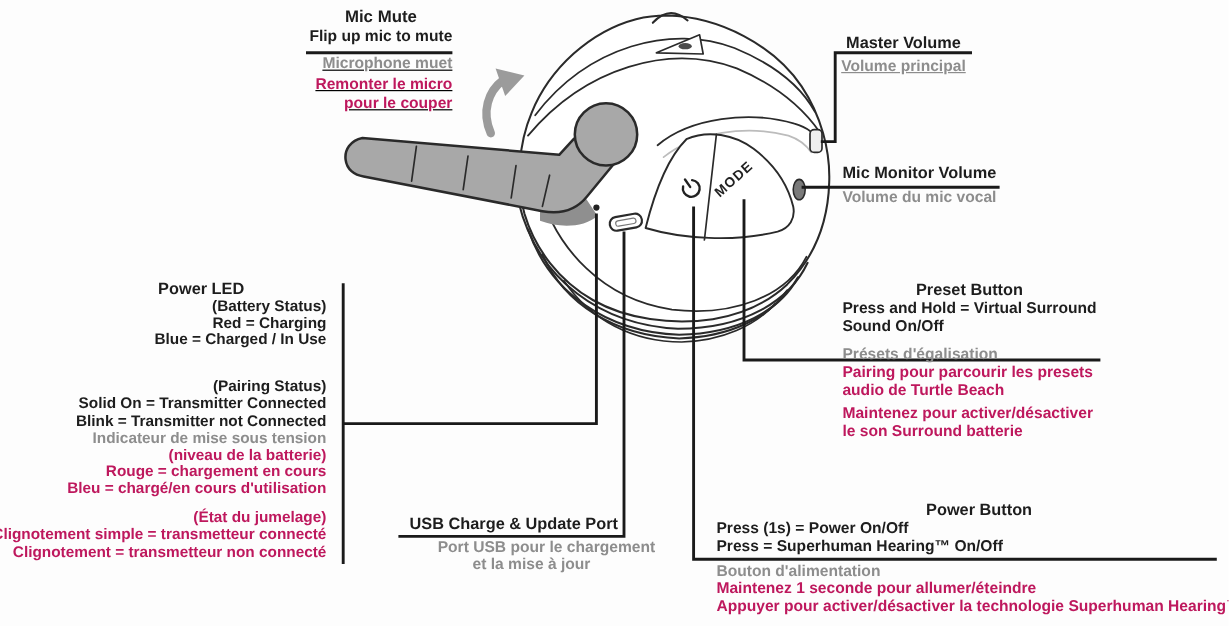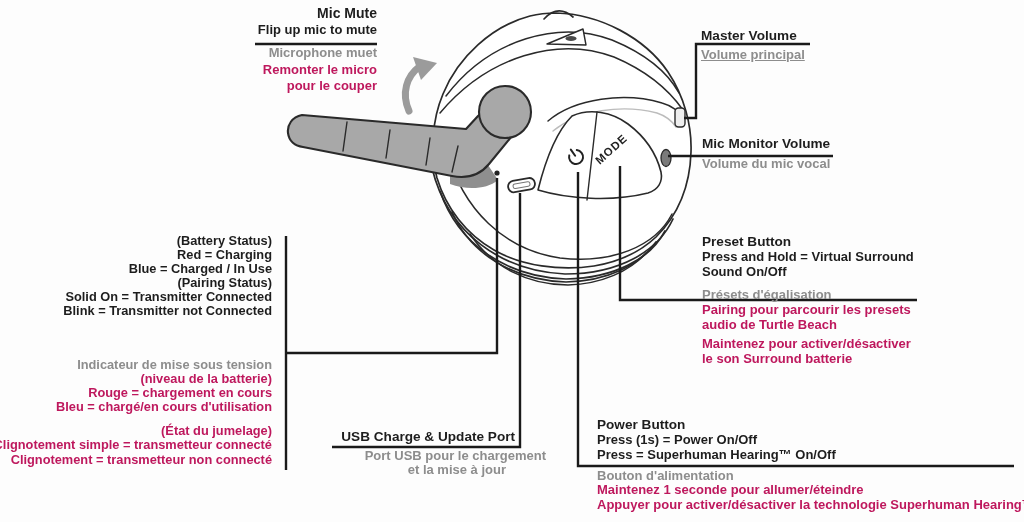--- a/index.html
+++ b/index.html
@@ -7,40 +7,40 @@
     position:relative;width:1024px;height:522px;overflow:hidden;
     background:#fdfdfd;
     font-family:"Liberation Sans","DejaVu Sans",sans-serif;
   }
   #artwork{position:absolute;left:0;top:0;width:1024px;height:522px;}
   .c{position:absolute;font-weight:700;white-space:nowrap;font-size:13px;line-height:14.6px;}
   .dark{color:#1d1d1d;}
   .gray{color:#8d8d8d;}
   .gray2{color:#be185d;}
   .ra{text-align:right;}
-  .ttl{font-size:13.6px;}
+  .ttl{font-size:13.6px;text-align:center;}
   
   #mic-mute{right:647px;top:5px;line-height:16.5px;}
   #mic-mute .ttl{font-size:14px;}
-  #mic-mute .fr{margin-top:7px;}
+  #mic-mute .fr{margin-top:7px;text-decoration:underline;}
   #master-volume{left:701px;top:29px;}
   #master-volume .fr{margin-top:4px;text-decoration:underline;}
   #mic-monitor{left:702px;top:137px;}
   #mic-monitor .fr{margin-top:5px;}
   #power-led-en{right:752px;top:234px;font-size:12.8px;line-height:14.1px;}
-  #power-led-en .grp2{margin-top:0;}
+  #power-led-en .grp2{margin-top:25px;}
   #power-led-fr{right:752px;top:358px;font-size:12.8px;line-height:14.1px;}
   #power-led-fr .grp2{margin-top:10px;}
   #preset{left:702px;top:234px;line-height:15px;}
   #preset .fr{margin-top:8px;}
   #preset .grp2{margin-top:4px;}
   #usb{right:509px;top:430px;line-height:14.2px;}
   #usb .fr{margin-top:5px;}
   #usb .wide{margin-right:-31px;}
-  #usb .nrw{margin-right:9px;}
+  #usb .nrw{margin-right:23px;}
   #power-btn{left:597px;top:417px;line-height:15px;}
   #power-btn .fr{margin-top:7px;line-height:14.4px;}
 </style>
 </head>
 <body>
 
 <div id="stage">
 
   <svg id="artwork" viewBox="0 0 1024 522">
     <g stroke="#2a2a2a" fill="none" stroke-width="1.7" stroke-linecap="round" stroke-linejoin="round">
@@ -127,20 +127,21 @@
     <div class="dark ttl">Master Volume</div>
     <div class="gray fr">Volume principal</div>
   </div>
 
   <div class="c" id="mic-monitor">
     <div class="dark ttl">Mic Monitor Volume</div>
     <div class="gray fr">Volume du mic vocal</div>
   </div>
 
   <div class="c ra dark" id="power-led-en">
+    <div class="ttl">Power LED</div>
     <div>(Battery Status)</div>
     <div>Red = Charging</div>
     <div>Blue = Charged / In Use</div>
     <div class="grp2">
       <div>(Pairing Status)</div>
       <div>Solid On = Transmitter Connected</div>
       <div>Blink = Transmitter not Connected</div>
     </div>
   </div>
 

